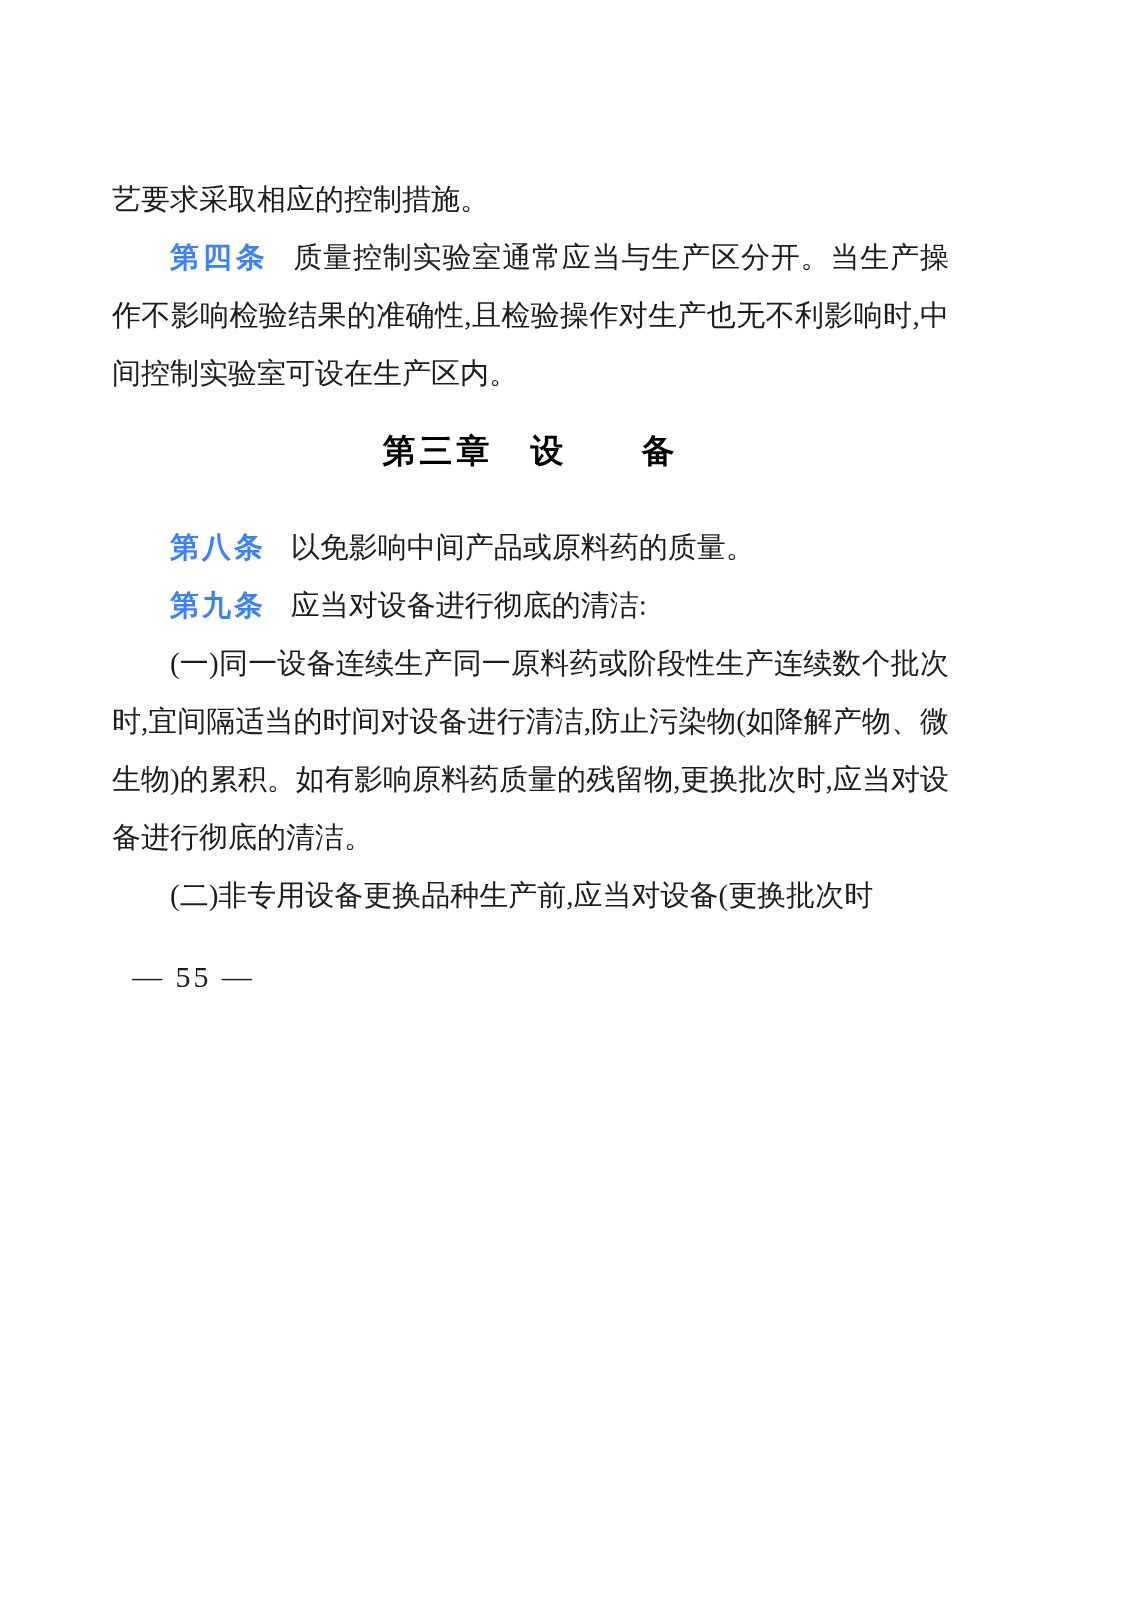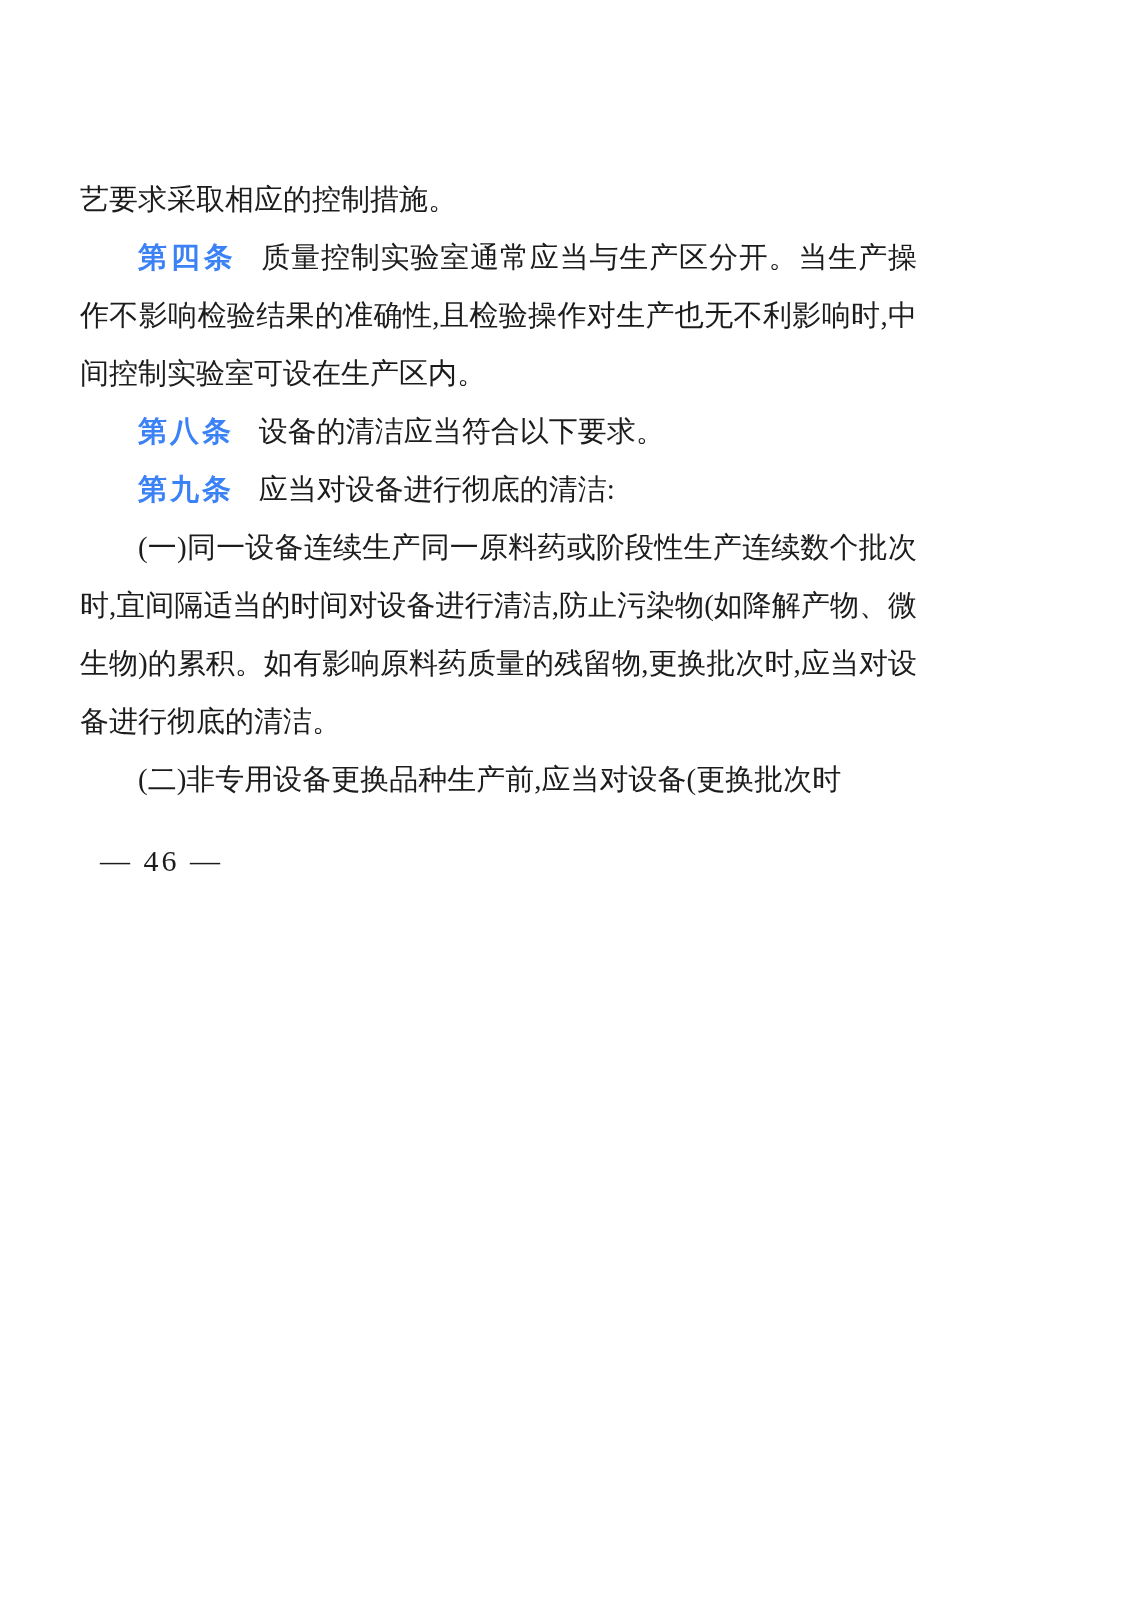--- a/index.html
+++ b/index.html
@@ -3,21 +3,21 @@
 <meta charset="utf-8">
 <style>
   html, body { margin: 0; padding: 0; background: #e8e8e8; }
   .page {
     position: relative;
     width: 1131px;
     height: 1600px;
     margin: 0 auto;
     background: #ffffff;
     box-sizing: border-box;
-    padding: 170px 146px 0 80px;
+    padding: 170px 146px 0 112px;
     font-family: "Liberation Serif", "DejaVu Serif", serif;
     color: #1c1c1c;
     overflow: hidden;
   }
   .doc-body { width: 837px; }
   .para {
     margin: 0;
     font-size: 29px;
     line-height: 58px;
     text-align: justify;
@@ -55,28 +55,29 @@
 </head>
 <body>
 
 <div class="page">
   <div class="doc-body">
 
     <p class="para no-indent"><span>艺要求采取相应的控制措施。</span></p>
 
     <p class="para"><span class="article-label">第四条</span><span>质量控制实验室通常应当与生产区分开。当生产操作不影响检验结果的准确性,且检验操作对生产也无不利影响时,中间控制实验室可设在生产区内。</span></p>
 
+    <h2 class="chapter-heading">第三章　设　　备</h2>
 
 
 
 
-    <p class="para"><span class="article-label">第八条</span><span>设备的清洁应当符合以下要求。</span></p>
+    <p class="para"><span class="article-label">第八条</span><span>以免影响中间产品或原料药的质量。</span></p>
 
     <p class="para"><span class="article-label">第九条</span><span>应当对设备进行彻底的清洁:</span></p>
 
     <p class="para"><span>(一)同一设备连续生产同一原料药或阶段性生产连续数个批次时,宜间隔适当的时间对设备进行清洁,防止污染物(如降解产物、微生物)的累积。如有影响原料药质量的残留物,更换批次时,应当对设备进行彻底的清洁。</span></p>
 
     <p class="para"><span>(二)非专用设备更换品种生产前,应当对设备(更换批次时</span></p>
 
   </div>
 
-  <div class="footer"><span>— 46 —</span></div>
+  <div class="footer"><span>— 55 —</span></div>
 </div>
 
 </body></html>

